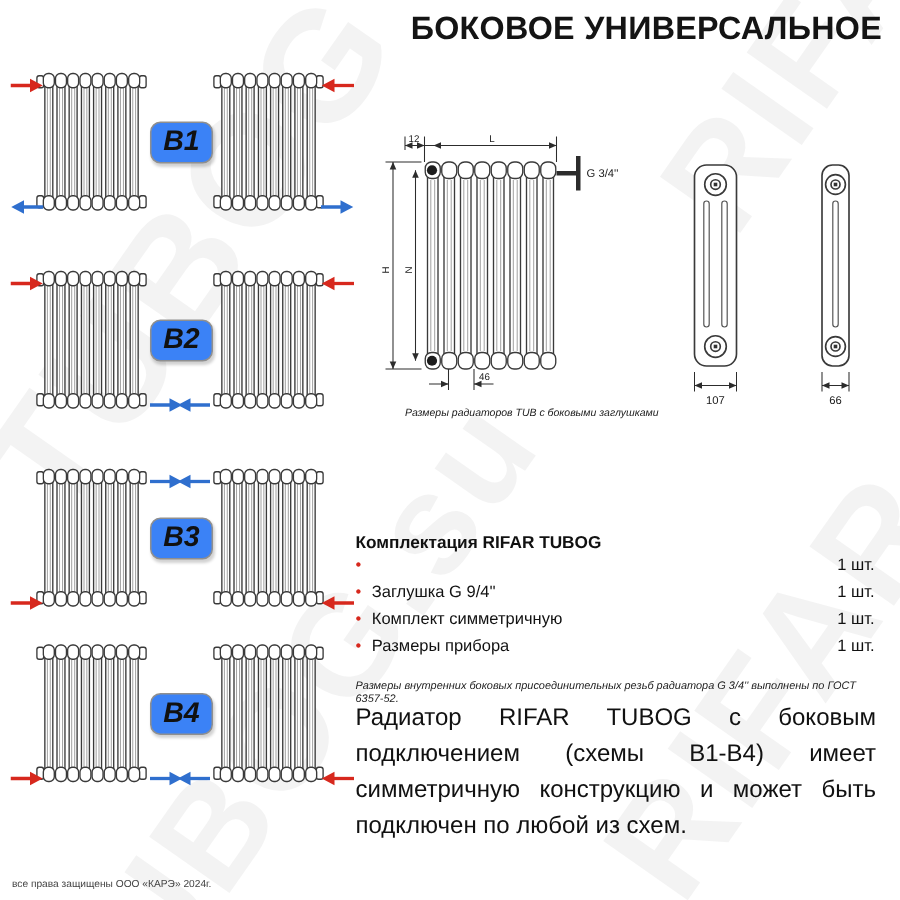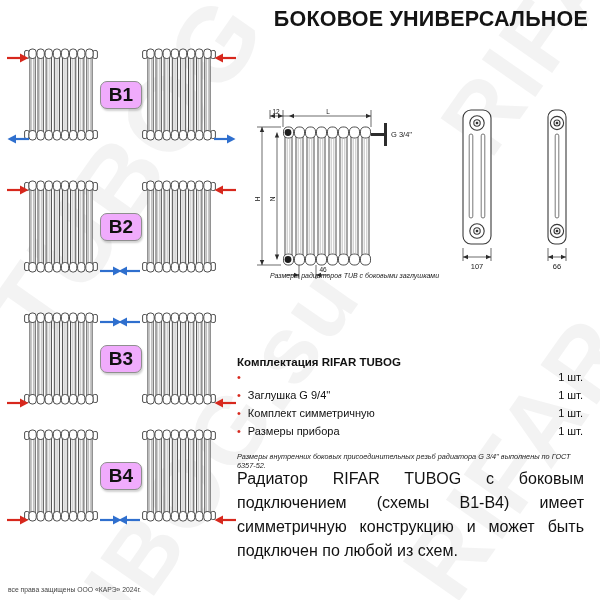--- a/index.html
+++ b/index.html
@@ -11,26 +11,26 @@
   .wm-0{left:-70px;top:110px;font-size:105px;transform:rotate(-55deg);}
   .wm-1{left:400px;top:-35px;font-size:95px;transform:rotate(-55deg);}
   .wm-2{left:-60px;top:430px;font-size:95px;transform:rotate(-55deg);}
   .wm-3{left:360px;top:400px;font-size:100px;transform:rotate(-55deg);}
   
   .title{position:absolute;top:6px;right:12px;margin:0;text-align:right;z-index:2;
          font-size:21.5px;line-height:1.22;font-weight:800;color:#141414;letter-spacing:.2px;}
   
   .scheme-row{position:absolute;left:8px;width:224px;height:93px;z-index:1;}
   .radiator{position:absolute;top:0;}
-  .scheme-label{position:absolute;left:92px;top:33px;width:40px;height:26px;background:#f0abfc;
+  .scheme-label{position:absolute;left:92px;top:33px;width:40px;height:26px;background:#3b82f6;
         border:1.5px solid #8f8f8f;border-radius:7px;display:flex;align-items:center;justify-content:center;
-        font-weight:800;font-size:19px;color:#111;box-shadow:1px 2px 2px rgba(0,0,0,.18);}
+        font-weight:800;font-size:19px;color:#111;box-shadow:1px 2px 2px rgba(0,0,0,.18);font-style:italic;}
   .arrow{position:absolute;width:22px;height:10px;}
   
-  .tech-drawing{position:absolute;left:253px;top:107px;z-index:1;}
+  .tech-drawing{position:absolute;left:253px;top:88px;z-index:1;}
   .drawing-caption{position:absolute;left:252px;top:272px;width:205px;text-align:center;z-index:1;
         font-style:italic;font-size:7px;color:#222;}
   .section-views{position:absolute;left:452px;top:104px;z-index:1;}
   
   .st{fill:#fff;stroke:#3a3a3a;stroke-width:.9;}
   .st2{fill:#fff;stroke:#3a3a3a;stroke-width:1.1;}
   .thin{stroke:#8d8d8d;stroke-width:.55;}
   .slot{fill:#fff;stroke:#555;stroke-width:.8;}
   .dim{stroke:#2c2c2c;stroke-width:.7;fill:none;}
   .dimtext{font-family:"Liberation Sans",sans-serif;font-size:6.5px;fill:#1a1a1a;}

